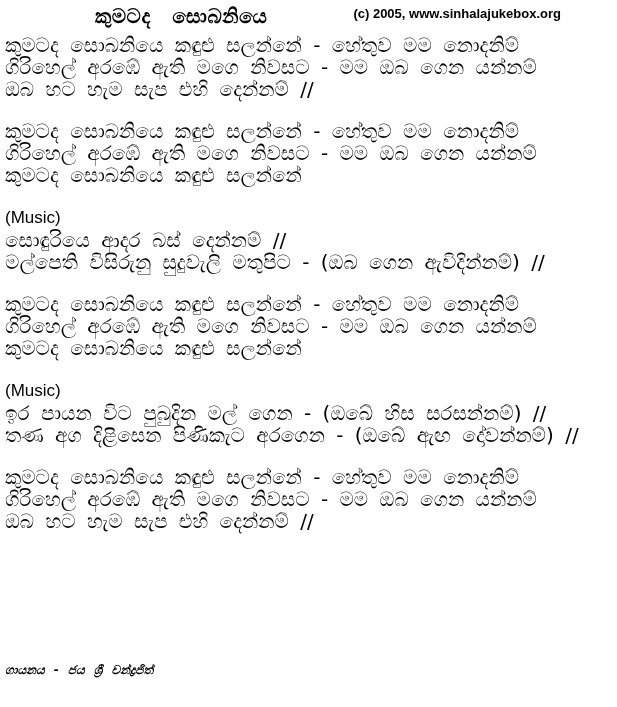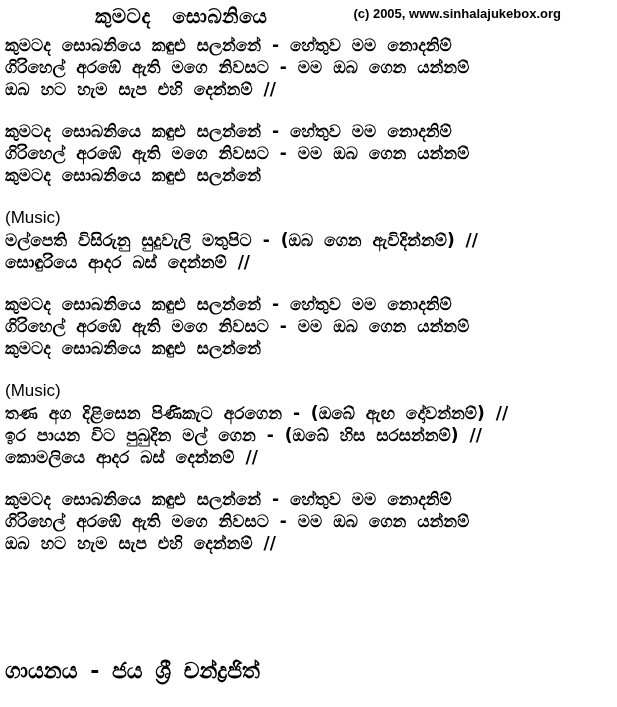--- a/index.html
+++ b/index.html
@@ -45,45 +45,46 @@
   .lyrics {
     position: absolute;
     left: 5px;
     top: 34px;
     width: 607px;
   }
   .stanza {
     margin: 0 0 20px 0;
   }
   .lyric-line {
-    font-size: 17px;
-    font-weight: bold;
+    font-size: 20px;
+    font-weight: normal;
     line-height: 22px;
     word-spacing: 5px;
     white-space: nowrap;
   }
   .latin-line {
     font-family: "Liberation Sans", sans-serif;
     font-weight: normal;
     font-size: 17px;
     word-spacing: normal;
     margin-top: 21px;
   }
   .credits {
     position: absolute;
     left: 5px;
     top: 660px;
     width: 607px;
   }
   .credit-line {
-    font-size: 22px;
+    font-size: 12px;
     font-weight: bold;
     line-height: 21px;
     word-spacing: 5px;
     white-space: nowrap;
+    font-style: italic;
   }
 </style>
 </head>
 <body>
 
 <div class="header">
   <div class="page-title">කුමටද සොබනියෙ</div>
   <div class="copyright">(c) 2005, www.sinhalajukebox.org</div>
 </div>
 
@@ -96,35 +97,34 @@
   </div>
 
   <div class="stanza">
     <div class="lyric-line">කුමටද සොබනියෙ කඳුළු සලන්නේ - හේතුව මම නොදනිම්</div>
     <div class="lyric-line">ගිරිහෙල් අරඹේ ඇති මගෙ නිවසට - මම ඔබ ගෙන යන්නම්</div>
     <div class="lyric-line">කුමටද සොබනියෙ කඳුළු සලන්නේ</div>
   </div>
 
   <div class="stanza">
     <div class="lyric-line latin-line">(Music)</div>
+    <div class="lyric-line">සොඳුරියෙ ආදර බස් දෙන්නම් //</div>
     <div class="lyric-line">මල්පෙති විසිරුනු සුදුවැලි මතුපිට - (ඔබ ගෙන ඇවිදින්නම්) //</div>
-    <div class="lyric-line">සොඳුරියෙ ආදර බස් දෙන්නම් //</div>
   </div>
 
   <div class="stanza">
     <div class="lyric-line">කුමටද සොබනියෙ කඳුළු සලන්නේ - හේතුව මම නොදනිම්</div>
     <div class="lyric-line">ගිරිහෙල් අරඹේ ඇති මගෙ නිවසට - මම ඔබ ගෙන යන්නම්</div>
     <div class="lyric-line">කුමටද සොබනියෙ කඳුළු සලන්නේ</div>
   </div>
 
   <div class="stanza">
     <div class="lyric-line latin-line">(Music)</div>
+    <div class="lyric-line">ඉර පායන විට පුබුදින මල් ගෙන - (ඔබේ හිස සරසන්නම්) //</div>
     <div class="lyric-line">තණ අග දිළිසෙන පිණිකැට අරගෙන - (ඔබේ ඇඟ දෝවන්නම්) //</div>
-    <div class="lyric-line">ඉර පායන විට පුබුදින මල් ගෙන - (ඔබේ හිස සරසන්නම්) //</div>
-    <div class="lyric-line">කොමලියෙ ආදර බස් දෙන්නම් //</div>
   </div>
 
   <div class="stanza">
     <div class="lyric-line">කුමටද සොබනියෙ කඳුළු සලන්නේ - හේතුව මම නොදනිම්</div>
     <div class="lyric-line">ගිරිහෙල් අරඹේ ඇති මගෙ නිවසට - මම ඔබ ගෙන යන්නම්</div>
     <div class="lyric-line">ඔබ හට හැම සැප එහි දෙන්නම් //</div>
   </div>
 
 </div>
 

